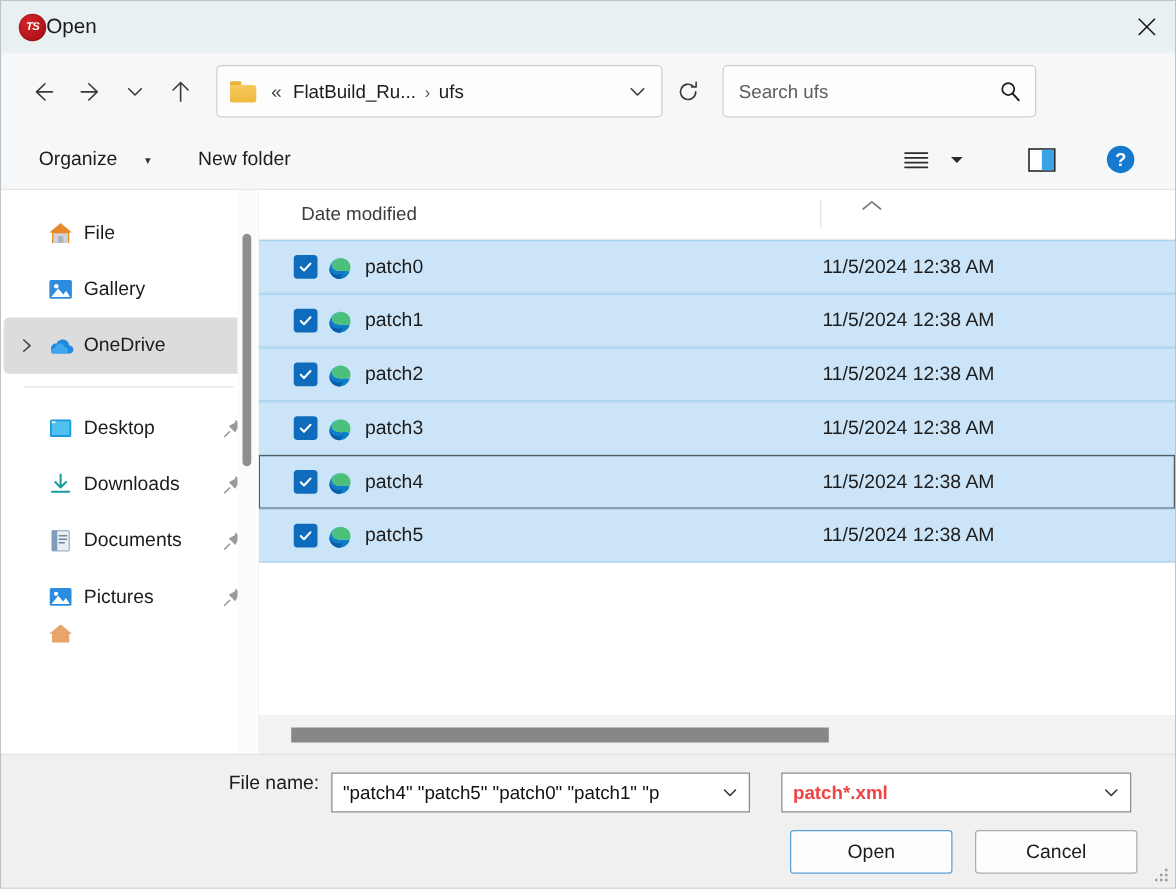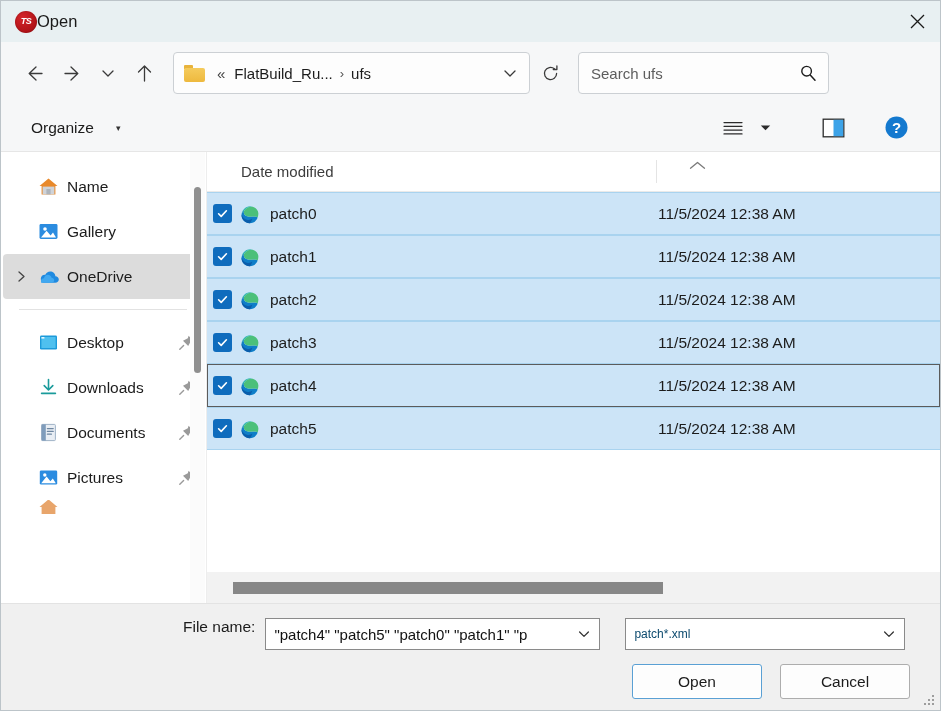--- a/index.html
+++ b/index.html
@@ -214,21 +214,21 @@
     display:flex; align-items:center;
     background:#cce4f7;
     border-top: 1px solid #a9d3ef;
     border-bottom: 1px solid #a9d3ef;
     margin-bottom: 0px;
     cursor: default;
     position: relative;
   }
   .row + .row { margin-top: 0px; }
   .row.focused { outline: 1px solid #5b5b5b; outline-offset: -1px; }
-  .row-name { display:flex; align-items:center; flex: 0 0 433px; padding-left:6px; min-width:0;}
+  .row-name { display:flex; align-items:center; flex: 0 0 433px; padding-left:28px; min-width:0;}
   .row-chk {
     width:19px; height:19px; flex:none; border-radius:3px; background:#0f6cbd;
     display:flex; align-items:center; justify-content:center;
   }
   .edge-ico { width: 22px; height:22px; margin-left: 6px; flex:none; }
   .row-label { font-size:15.5px; color:#1c1c1c; margin-left:10px; white-space:nowrap;}
   .row-date { font-size:15.5px; color:#1c1c1c; padding-left:18px; }
 
   .hscroll-area {
     height: 32px; flex:none; background:#f2f2f2;
@@ -257,21 +257,21 @@
     flex:1; min-width:0; border:none; outline:none; background:transparent;
     font-family:inherit; font-size:15px; color:#111;
   }
   .combo-arrow { width:26px; display:flex; align-items:center; justify-content:center; color:#333; }
   .filter-combo {
     width: 280px; height: 32px; flex:none;
     margin-left: 25px;
     background:#fff; border:1px solid #8a8a8a;
     display:flex; align-items:center; padding: 0 2px 0 8px;
   }
-  .filter-combo span { flex:1; font-size:12px; color:#0c4a6e;}
+  .filter-combo span { flex:1; font-size:15px; color:#ef4444;font-weight:bold;}
   .footer-row2 { display:flex; align-items:center; justify-content:flex-end; margin-top: 14px; gap: 18px;}
   .btn {
     width: 130px; height: 35px;
     background:#fdfdfd; border:1px solid #adadad; border-radius:3px;
     font-family:inherit; font-size:15.5px; color:#1c1c1c;
     cursor:default;
     display:flex; align-items:center; justify-content:center;
   }
   .btn.primary { border:1px solid #5aa0d4; box-shadow: inset 0 0 0 1px #fff; }
 
@@ -348,20 +348,23 @@
         </svg>
       </div>
     </div>
   </div>
 
   <div class="commandbar">
     <div class="cmd-item">
       <span>Organize</span>
       <span class="cmd-caret">▾</span>
     </div>
+    <div class="cmd-item" style="margin-left:22px">
+      <span>New folder</span>
+    </div>
     <div class="cmd-spacer"></div>
     <div class="cmd-icons">
       <div class="cmd-icon-btn">
         <svg width="22" height="16" viewBox="0 0 22 16">
           <path d="M2 2.5 H20 M2 6.3 H20 M2 10.1 H20 M2 13.9 H20" stroke="#2b2b2b" stroke-width="1.25" stroke-linecap="round"></path>
         </svg>
       </div>
       <div class="cmd-icon-btn narrow">
         <svg width="11" height="8" viewBox="0 0 11 8">
           <path d="M0.8 1.6 L5.5 6.3 L10.2 1.6" fill="#2b2b2b"></path>
@@ -389,21 +392,21 @@
 
         <div class="nav-row">
           <div class="nav-expand"></div>
           <div class="nav-ico">
             <svg width="21" height="21" viewBox="0 0 21 21">
               <path d="M10.5 2.4 L19.5 10 H17.4 V18.4 H3.6 V10 H1.5 Z" fill="#e8892b"></path>
               <path d="M4.6 10.6 H16.4 V18.4 H4.6 Z" fill="#cfd3d8"></path>
               <rect x="8.4" y="13" width="4.2" height="5.4" fill="#aeb4bb"></rect>
             </svg>
           </div>
-          <div class="nav-label">Name</div>
+          <div class="nav-label">File</div>
         </div>
 
         <div class="nav-row">
           <div class="nav-expand"></div>
           <div class="nav-ico">
             <svg width="21" height="21" viewBox="0 0 21 21">
               <rect x="1.5" y="3" width="18" height="15" rx="1.4" fill="#2b8ce0"></rect>
               <circle cx="7" cy="8" r="1.8" fill="#ffffff"></circle>
               <path d="M3 16.5 L8.6 9.8 L12.6 14.6 L15 11.6 L18 16.5 Z" fill="#ffffff"></path>
             </svg>

